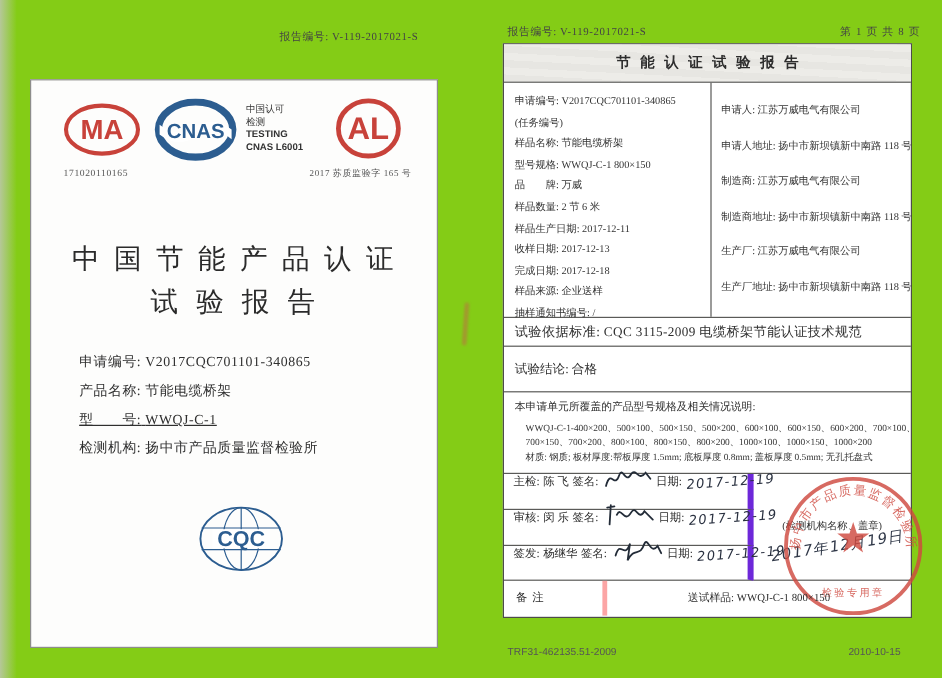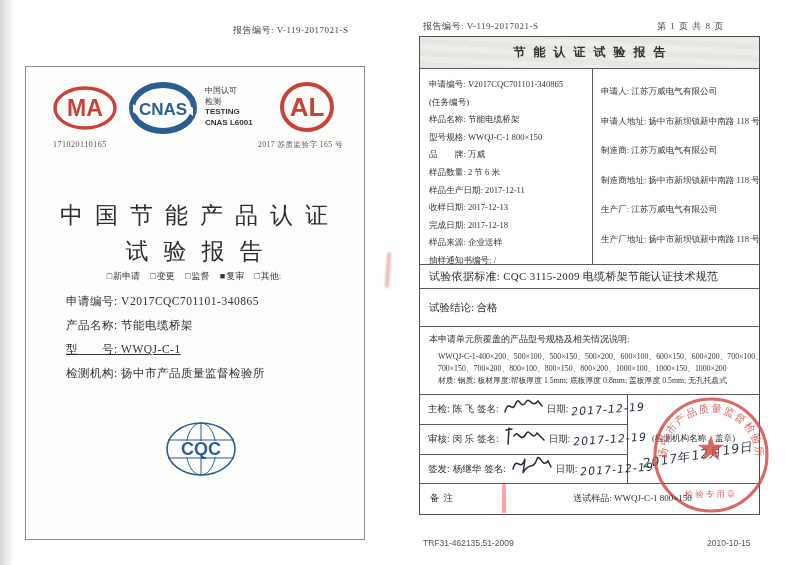--- a/index.html
+++ b/index.html
@@ -1,17 +1,17 @@
 <!DOCTYPE html>
 <html><head>
 <meta charset="utf-8">
 <style>
   html,body{margin:0;padding:0;background:#e9e9e7;}
   .canvas{
-    position:relative;width:785px;height:565px;background:#ffffff;overflow:hidden;
+    position:relative;width:785px;height:565px;background:#84cc16;overflow:hidden;
     font-family:"Liberation Serif","DejaVu Serif",serif;color:#3a3a3a;
   }
   .abs{position:absolute;}
   .scan-edge{left:0;top:0;width:14px;height:565px;
     background:linear-gradient(to right,#c6c6c4,rgba(255,255,255,0));opacity:.75;}
   
   .l-reportno{left:233px;top:24px;font-size:9px;letter-spacing:.5px;color:#444;}
   .l-border{left:25px;top:66px;width:338px;height:472px;border:1px solid #8d8d8b;background:#fdfdfc;}
   .logo-caption{font-size:8px;color:#555;letter-spacing:.5px;}
   .cnas-lines{left:205px;top:86px;font-size:8px;line-height:10.5px;color:#333;
@@ -24,43 +24,43 @@
   .l-checks{left:25px;top:270px;width:338px;text-align:center;font-size:9px;color:#333;}
   .l-checks .cb{margin:0 4px;}
   .l-checks .box{margin-right:1px;}
   .l-field{left:66px;font-size:11.5px;color:#2f2f2f;letter-spacing:.5px;}
   .cqc-wrap{left:163px;top:418px;}
   
   .red-smudge{left:386px;top:252px;width:4px;height:36px;background:rgba(205,80,80,.4);
     border-radius:3px;filter:blur(1px);transform:rotate(4deg);}
   
   .r-head-left{left:423px;top:20px;font-size:9px;color:#444;letter-spacing:.5px;}
-  .r-head-right{left:657px;top:20px;font-size:9px;color:#444;letter-spacing:1px;}
+  .r-head-right{left:700px;top:20px;font-size:9px;color:#444;letter-spacing:1px;}
   .r-table{left:419px;top:36px;width:339px;height:477px;border:1.5px solid #4c4c4a;background:#fff;}
   .r-row{position:absolute;left:0;width:100%;box-sizing:border-box;border-bottom:1px solid #5a5a58;}
   .r-title-row{top:0;height:32px;background:
      repeating-linear-gradient(3deg,#e7e6e2 0 6px,#edece8 6px 12px);
      display:flex;align-items:center;justify-content:center;}
   .r-title-row span{font-size:12px;font-weight:600;letter-spacing:8px;text-indent:8px;color:#2d2d2d;}
   .r-info-row{top:32px;height:196px;}
   .r-info-left{position:absolute;left:0;top:0;width:173px;height:100%;box-sizing:border-box;
      border-right:1px solid #5a5a58;padding:7px 4px 0 9px;}
   .r-info-left div{font-size:8.6px;line-height:17.6px;white-space:nowrap;color:#343434;}
   .r-info-right{position:absolute;left:173px;top:0;width:166px;height:100%;box-sizing:border-box;
      padding:8px 2px 0 8px;}
   .r-info-right div{font-size:8.6px;line-height:29.5px;white-space:nowrap;color:#343434;}
   .r-standard-row{top:228px;height:24px;display:flex;align-items:center;padding-left:9px;}
   .r-standard-row span{font-size:11px;letter-spacing:.3px;color:#2e2e2e;}
   .r-conclusion-row{top:252px;height:38px;display:flex;align-items:center;padding-left:9px;}
   .r-conclusion-row span{font-size:10.5px;color:#2e2e2e;}
   .r-coverage-row{top:290px;height:68px;padding:6px 4px 0 9px;box-sizing:border-box;}
   .r-coverage-h{font-size:9px;color:#2e2e2e;margin-bottom:5px;}
   .r-coverage-b{font-size:7.8px;line-height:11.8px;color:#343434;margin-left:9px;white-space:nowrap;}
-  .sig-row{height:30px;display:flex;align-items:center;gap:3px;padding-left:8px;width:208px !important;
-     border-right:1px solid #6d28d9;}
+  .sig-row{height:30px;display:flex;gap:3px;padding-left:8px;width:208px !important;
+     border-right:5px solid #6d28d9;}
   .sig-row span{font-size:9.5px;white-space:nowrap;color:#2e2e2e;}
   .sig-row .hand{font-family:"DejaVu Sans",sans-serif;font-size:11px;color:#2a3140;
      transform:rotate(-4deg) skewX(-10deg);letter-spacing:1px;display:inline-block;}
   .sig1{top:358px;} .sig2{top:388px;} .sig3{top:418px;height:29px;}
   .sig-svg{flex:0 0 auto;margin-top:-8px;}
   .stamp-cell{position:absolute;left:208px;top:358px;width:131px;height:89px;box-sizing:border-box;
      border-bottom:1px solid #5a5a58;}
   .stamp-caption{position:absolute;left:4px;top:38px;width:123px;text-align:center;
      font-size:8.6px;color:#2e2e2e;white-space:nowrap;}
   .stamp-hand{position:absolute;left:14px;top:52px;font-family:"DejaVu Sans",sans-serif;
@@ -111,27 +111,20 @@
 
   <svg class="abs" style="left:278px;top:80px;" width="58" height="56" viewBox="0 0 58 56">
     <ellipse cx="29" cy="27" rx="25" ry="23" fill="none" stroke="#c8423a" stroke-width="4"></ellipse>
     <text x="29" y="36" text-anchor="middle" font-family="Liberation Sans, sans-serif" font-size="26" font-weight="bold" fill="#c8423a">AL</text>
   </svg>
   <div class="abs logo-caption" style="left:258px;top:140px;font-size:7.5px;">2017 苏质监验字 165 号</div>
 
   <div class="abs l-title1">中国节能产品认证</div>
   <div class="abs l-title2">试验报告</div>
 
-  <div class="abs l-checks">
-    <span class="cb"><span class="box">□</span><span>新申请</span></span>
-    <span class="cb"><span class="box">□</span><span>变更</span></span>
-    <span class="cb"><span class="box">□</span><span>监督</span></span>
-    <span class="cb"><span class="box">■</span><span>复审</span></span>
-    <span class="cb"><span class="box">□</span><span>其他:</span></span>
-  </div>
 
   <div class="abs l-field" style="top:294px;">
     <span>申请编号:</span>
     <span>V2017CQC701101-340865</span>
   </div>
   <div class="abs l-field" style="top:318px;">
     <span>产品名称:</span>
     <span>节能电缆桥架</span>
   </div>
   <div class="abs l-field" style="top:342px;text-decoration:underline;">

